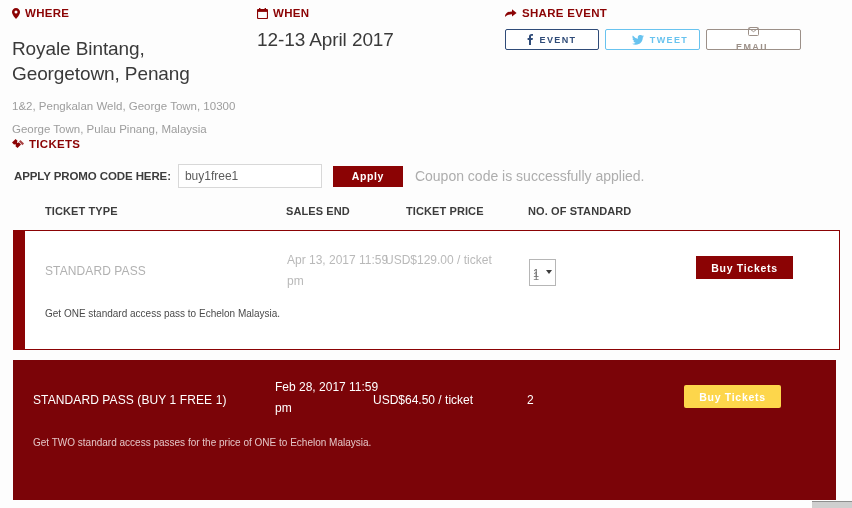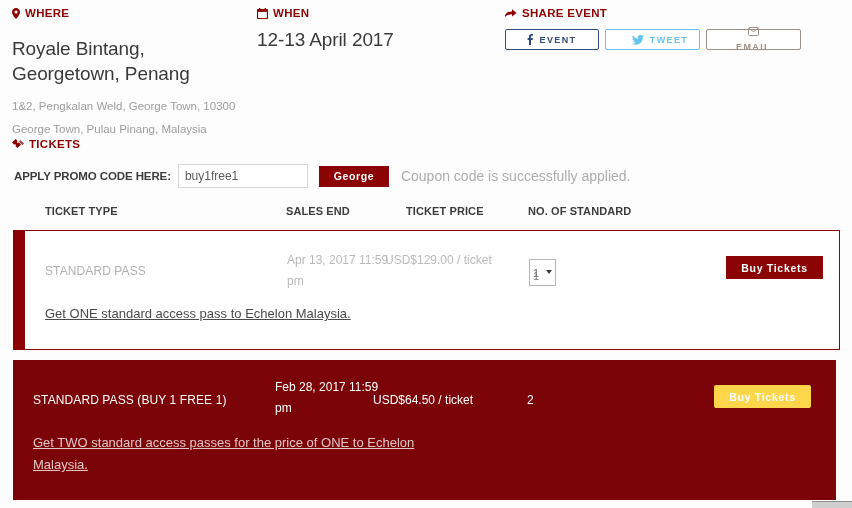--- a/index.html
+++ b/index.html
@@ -81,21 +81,21 @@
 
   .promo-row {
     position: absolute; left: 14px; top: 164px;
     display: flex; align-items: center; height: 24px;
   }
   .promo-label {
     font-size: 11.5px; font-weight: bold; color: #3c3c3c;
     letter-spacing: -0.1px; margin-right: 7px; white-space: nowrap;
   }
   .promo-input {
-    width: 130px; height: 24px;
+    width: 144px; height: 24px;
     border: 1px solid #d8d8d8;
     background: #fff;
     font-size: 12px;
     color: #5c5c5c;
     padding: 0 6px;
     font-family: "Liberation Sans", sans-serif;
     outline: none;
   }
   .apply-btn {
     margin-left: 11px;
@@ -141,22 +141,22 @@
     background: #7b0408;
   }
 
   .row-inner { position: relative; width: 100%; height: 100%; }
 
   .cell { position: absolute; font-size: 12px; line-height: 21px; }
   .c-type  { left: 20px; top: 30px; width: 250px; }
   .c-sales { left: 262px; top: 19px; width: 110px; }
   .c-price { left: 360px; top: 19px; width: 110px; }
   .c-qty   { left: 504px; top: 28px; }
-  .c-buy   { left: 701px; top: 25px; }
-  .c-desc  { left: 20px; top: 72px; width: 420px; font-size: 13px; line-height: 22px; text-decoration: underline; }
+  .c-buy   { left: 671px; top: 25px; }
+  .c-desc  { left: 20px; top: 72px; width: 420px; font-size: 10px; line-height: 22px; }
 
   .row-standard .c-type  { color: #b1b1b1; letter-spacing: 0.1px; }
   .row-standard .c-sales,
   .row-standard .c-price { color: #b9b9b9; }
   .row-standard .c-desc  { color: #4a4a4a; }
 
   .row-promo .c-type  { color: #ffffff; top: 30px; letter-spacing: 0.1px; }
   .row-promo .c-sales { color: #ffffff; top: 17px; }
   .row-promo .c-price { color: #ffffff; top: 30px; width: 130px; }
   .row-promo .c-qtynum{ color: #ffffff; }
@@ -304,21 +304,21 @@
           </g>
         </svg>
       </span>
       <span>TICKETS</span>
     </div>
   </div>
 
   <div class="promo-row">
     <span class="promo-label">APPLY PROMO CODE HERE:</span>
     <input class="promo-input" type="text" value="buy1free1" style="">
-    <button class="apply-btn">George</button>
+    <button class="apply-btn">Apply</button>
     <span class="promo-msg">Coupon code is successfully applied.</span>
   </div>
 
   <div class="col-headers">
     <div class="ch ch-type">TICKET TYPE</div>
     <div class="ch ch-sales">SALES END</div>
     <div class="ch ch-price">TICKET PRICE</div>
     <div class="ch ch-qty">NO. OF STANDARD</div>
   </div>
 

